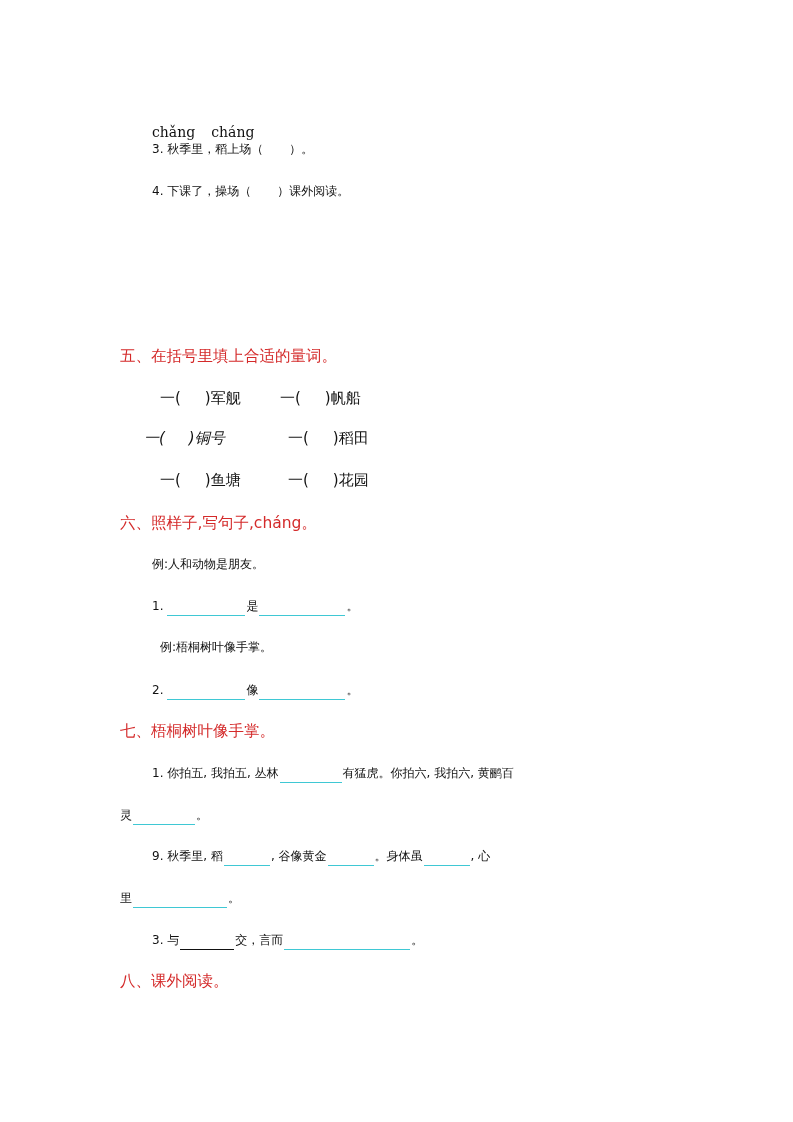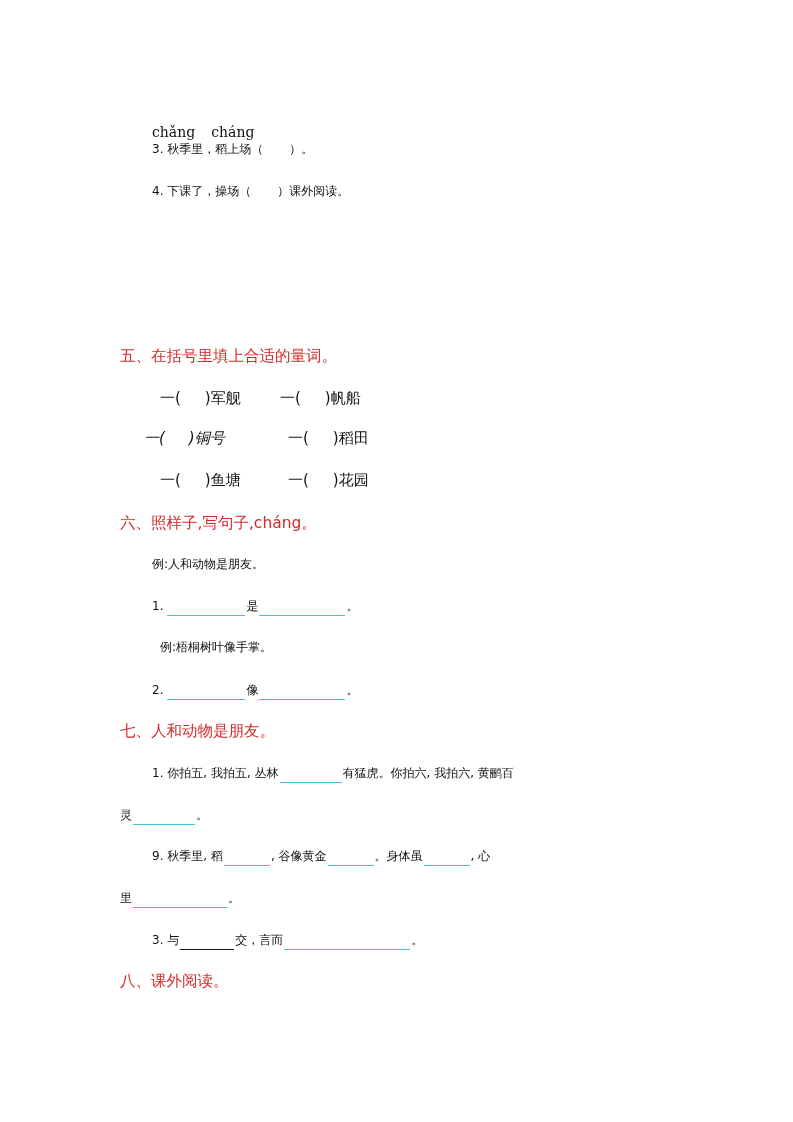--- a/index.html
+++ b/index.html
@@ -60,21 +60,21 @@
 <div class="line" style="left:152px; top:596px;">
   <span>1.</span><span class="blank" style="width:78px; margin-left:4px;"></span><span>是</span><span class="blank" style="width:86px"></span><span>。</span>
 </div>
 
 <div class="line" style="left:152px; top:637px;margin-left:8px;">例:梧桐树叶像手掌。</div>
 
 <div class="line" style="left:152px; top:680px;">
   <span>2.</span><span class="blank" style="width:78px; margin-left:4px;"></span><span>像</span><span class="blank" style="width:86px"></span><span>。</span>
 </div>
 
-<div class="line heading" style="left:120px; top:721px;">七、人和动物是朋友。</div>
+<div class="line heading" style="left:120px; top:721px;">七、梧桐树叶像手掌。</div>
 
 <div class="line" style="left:152px; top:763px;">
   <span>1. 你拍五, 我拍五, 丛林</span><span class="blank" style="width:62px"></span><span>有猛虎。你拍六, 我拍六, 黄鹂百</span>
 </div>
 <div class="line" style="left:120px; top:805px;">
   <span>灵</span><span class="blank" style="width:62px"></span><span>。</span>
 </div>
 
 <div class="line" style="left:152px; top:846px;">
   <span>9. 秋季里,  稻</span><span class="blank" style="width:46px"></span><span>, 谷像黄金</span><span class="blank" style="width:46px"></span><span>。身体虽</span><span class="blank" style="width:46px"></span><span>, 心</span>

